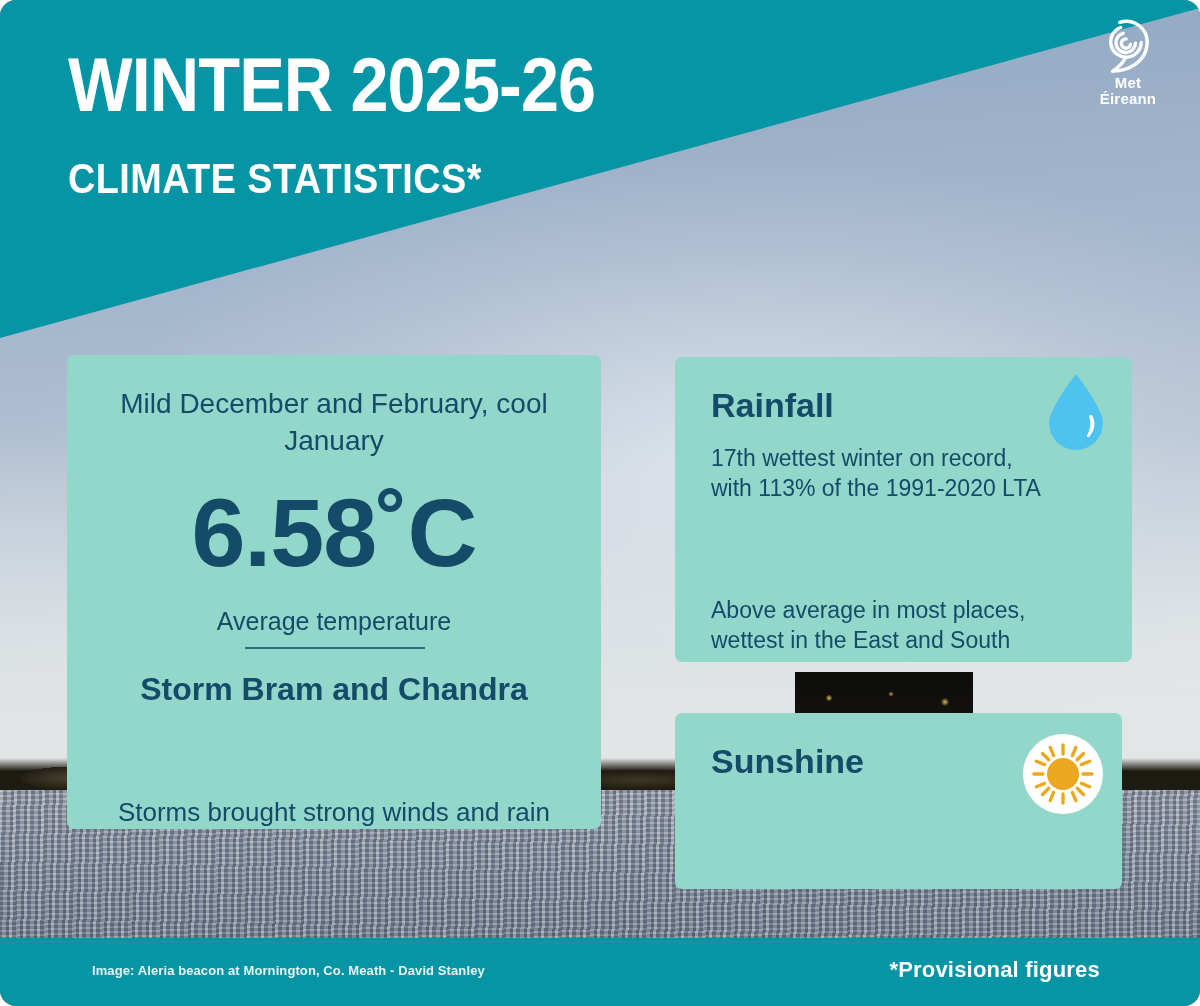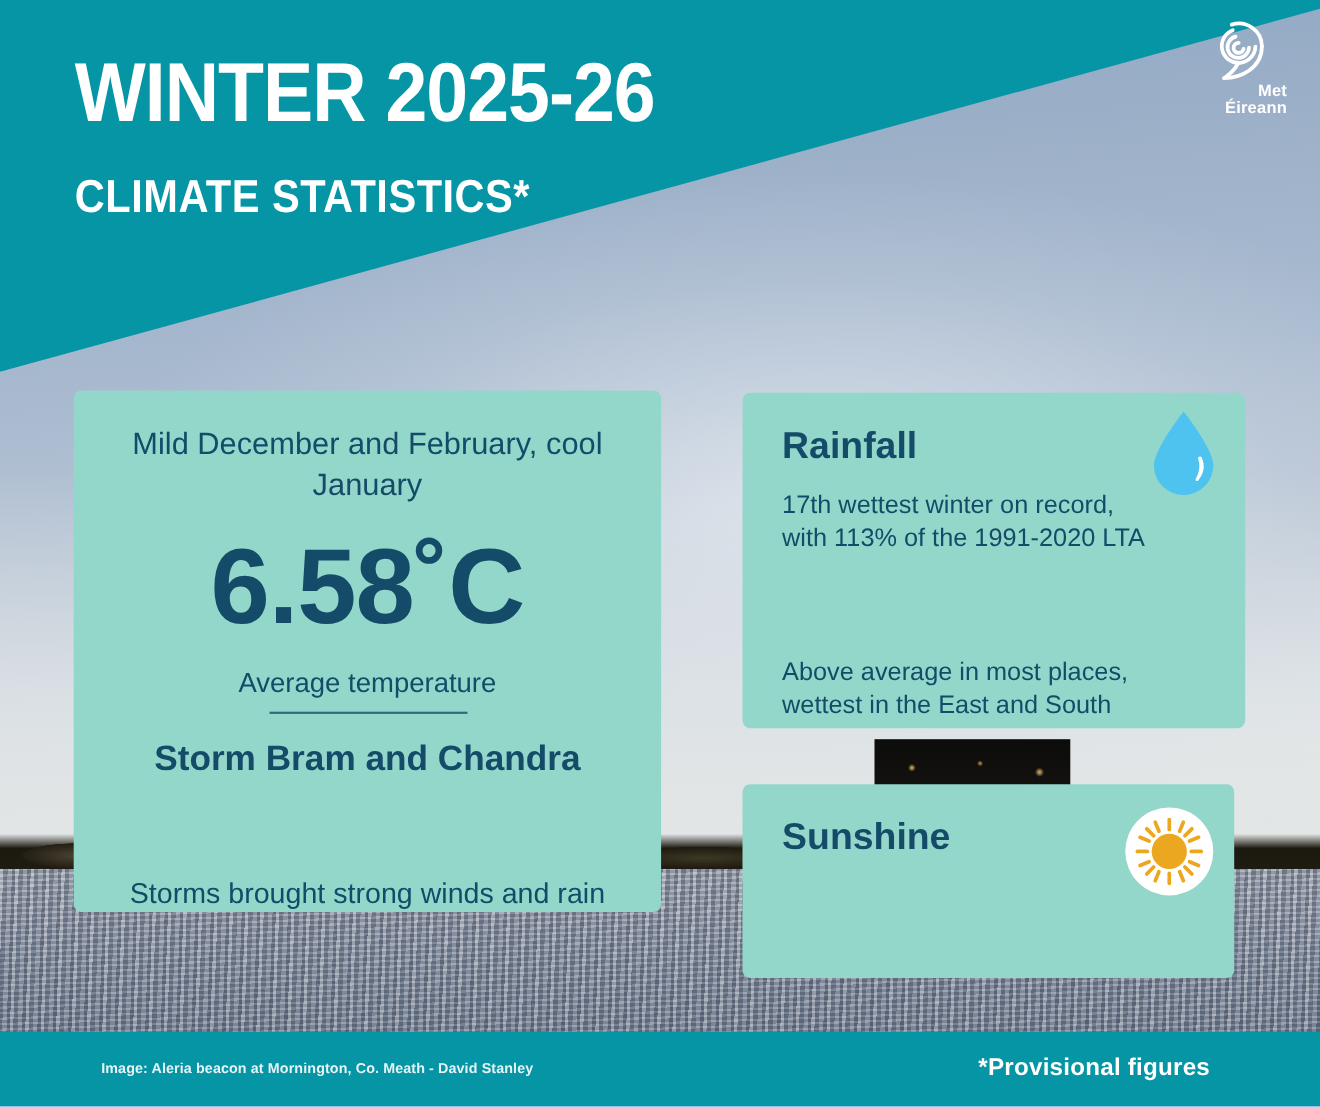--- a/index.html
+++ b/index.html
@@ -2,21 +2,22 @@
 <html><head>
 <meta charset="utf-8">
 <style>
   html,body{margin:0;padding:0;background:#ffffff;}
   body{font-family:"Liberation Sans","DejaVu Sans",sans-serif;}
 
   #poster{
     position:relative;
     width:1200px;height:1006px;
     overflow:hidden;
-    background:#3b82f6;
+    background:#c2410c;
+    border-radius:16px;
   }
 
   
   .photo{position:absolute;left:0;top:0;width:1200px;height:1006px;}
   .sky{
     position:absolute;left:0;top:0;width:1200px;height:790px;
     background:
       radial-gradient(ellipse 900px 420px at 62% 58%, rgba(226,232,238,.85) 0%, rgba(200,211,224,.35) 48%, rgba(255,255,255,0) 72%),
       linear-gradient(176deg,#8fa6c2 0%,#9cb0c8 22%,#aabbd0 44%,#c2ccd8 68%,#d9dfe3 86%,#e3e6e6 100%);
   }
@@ -75,21 +76,21 @@
     letter-spacing:.5px;
     transform:scaleX(.90);transform-origin:left top;
     white-space:nowrap;
   }
 
   
   .logo{position:absolute;right:30px;top:16px;width:84px;height:92px;text-align:center;}
   .logo svg{display:block;margin:0 auto;}
   .logo-text{
     color:#ffffff;font-size:15px;line-height:16px;font-weight:bold;
-    letter-spacing:.2px;margin-top:1px;text-align:right;
+    letter-spacing:.2px;margin-top:1px;
   }
   .logo-text .l2{display:block;}
 
   
   .card{
     position:absolute;
     background:#93d7ca;
     border-radius:7px;
   }
   #card-temp{left:67px;top:355px;width:534px;height:474px;text-decoration:underline;}

